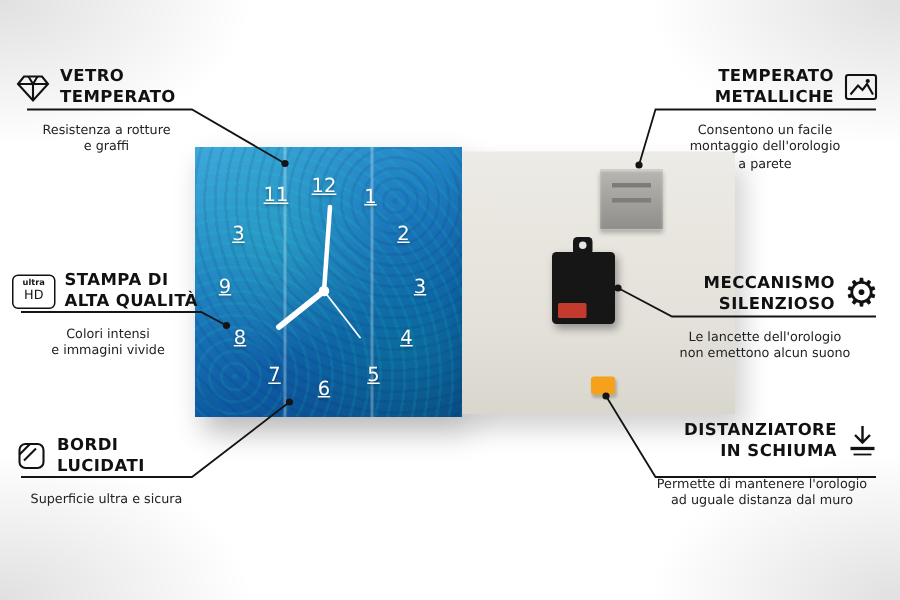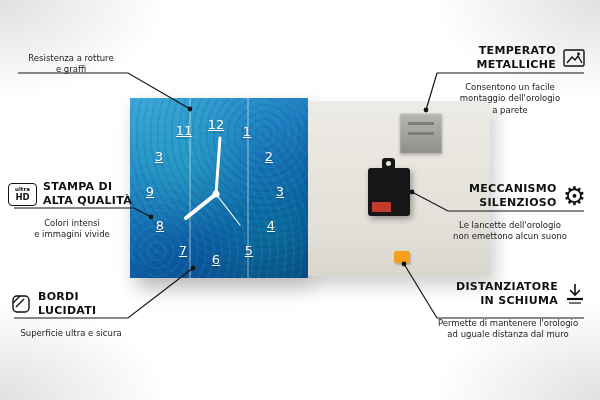--- a/index.html
+++ b/index.html
@@ -55,21 +55,21 @@
   .callout{position:absolute;z-index:6;}
   .head{display:flex;align-items:center;gap:6px;}
   .head .grow{flex:1;}
   .title{font-weight:bold;font-size:11px;line-height:1.3;letter-spacing:0.3px;white-space:pre-line;color:#111;}
   .title.r{text-align:right;}
   .subtitle{font-size:8.5px;line-height:1.35;white-space:pre-line;color:#222;text-align:center;margin-top:9px;}
   .icon{flex:0 0 auto;display:flex;align-items:center;justify-content:center;}
   .uhd{width:27px;height:21px;border:1.6px solid #111;border-radius:4px;display:flex;flex-direction:column;
     align-items:center;justify-content:center;line-height:1;}
   .uhd .t{font-size:5.5px;font-weight:bold;}
-  .uhd .b{font-size:8.5px;font-weight:bold;}
+  .uhd .b{font-size:8.5px;font-weight:normal;}
   .gear{font-size:26px;line-height:1;color:#111;}
   .c1{left:10px;top:44px;width:122px;}
   .c2{left:8px;top:180px;width:128px;}
   .c3{left:10px;top:290px;width:122px;}
   .c4{left:434px;top:44px;width:152px;}
   .c5{left:434px;top:182px;width:152px;}
   .c6{left:430px;top:280px;width:156px;}
 </style>
 </head>
 <body>
@@ -121,20 +121,30 @@
       <circle cx="190" cy="109" r="2.4"></circle>
       <circle cx="151" cy="217" r="2.4"></circle>
       <circle cx="193" cy="268" r="2.4"></circle>
       <circle cx="426" cy="110" r="2.4"></circle>
       <circle cx="412" cy="192" r="2.4"></circle>
       <circle cx="404" cy="264" r="2.4"></circle>
     </g>
   </svg>
 
   <div class="callout c1">
+    <div class="head">
+      <span class="icon">
+        <svg width="24" height="21" viewBox="0 0 24 21" fill="none" stroke="#111" stroke-width="1.4">
+          <path d="M6 3 H18 L22 8 L12 19 L2 8 Z"></path>
+            <path d="M2 8 H22 M9 3 L12 8 L15 3 M12 8 V19"></path>
+        </svg>
+      </span>
+      <div class="title grow">VETRO
+TEMPERATO</div>
+    </div>
     <div class="subtitle">Resistenza a rotture
 e graffi</div>
   </div>
 
   <div class="callout c2">
     <div class="head">
       <span class="icon uhd">
         <span class="t">ultra</span>
         <span class="b">HD</span>
       </span>

